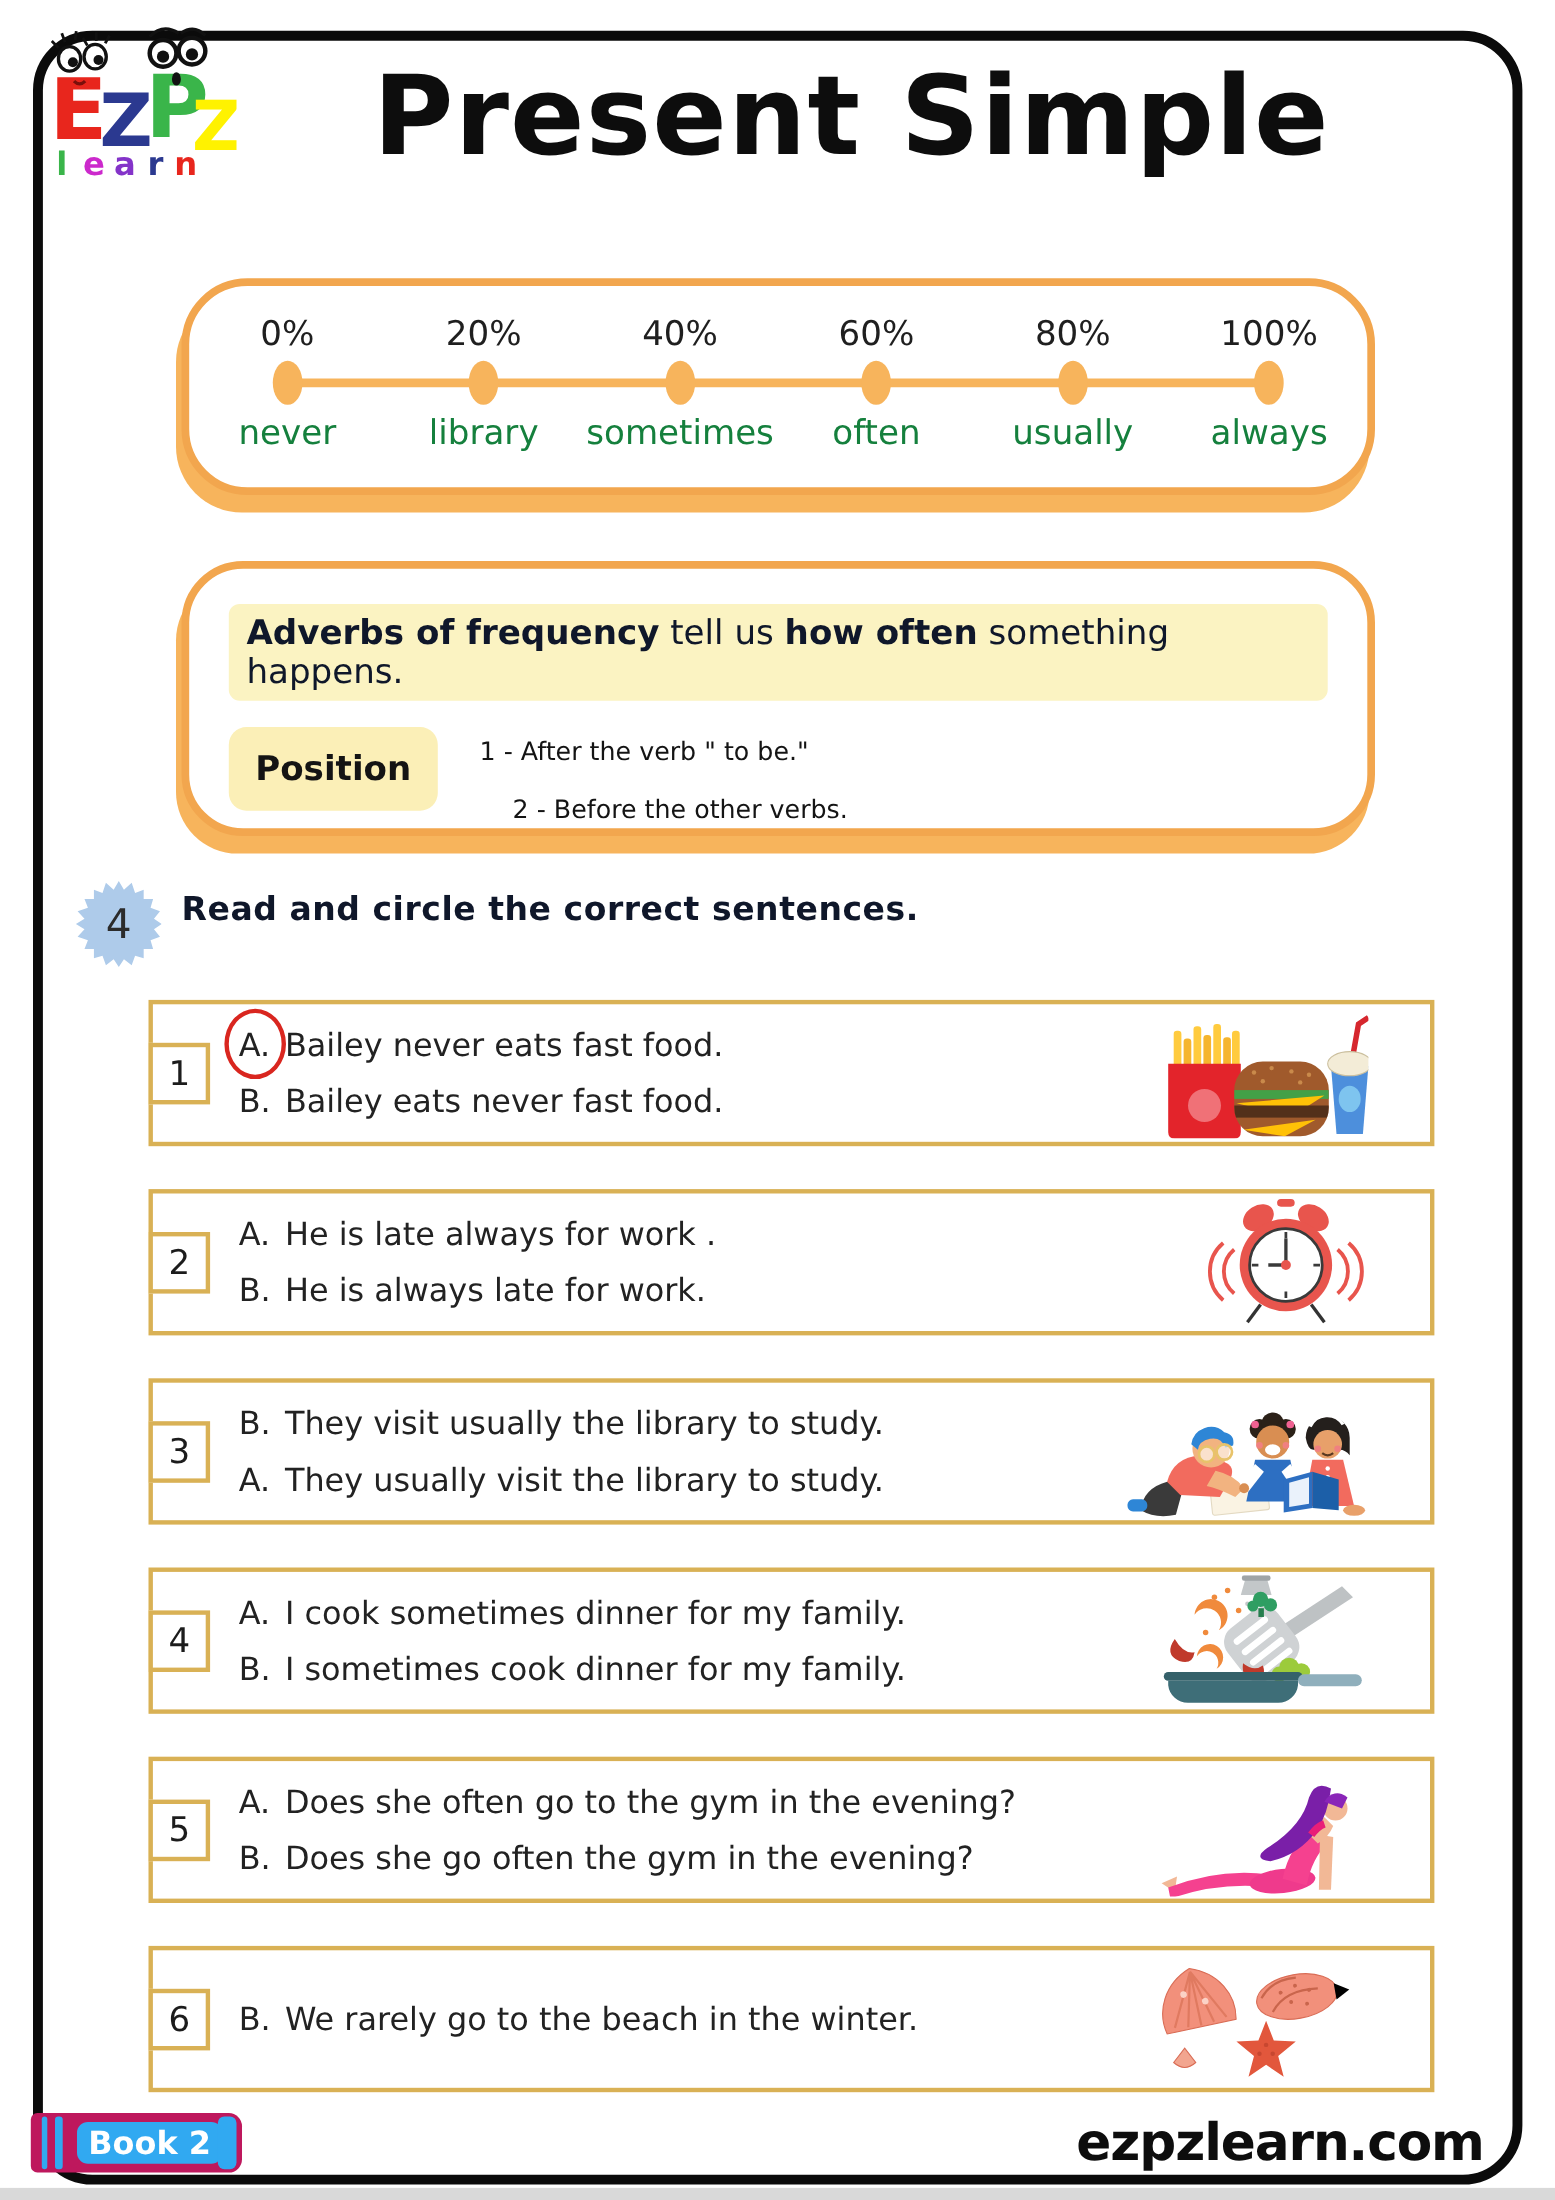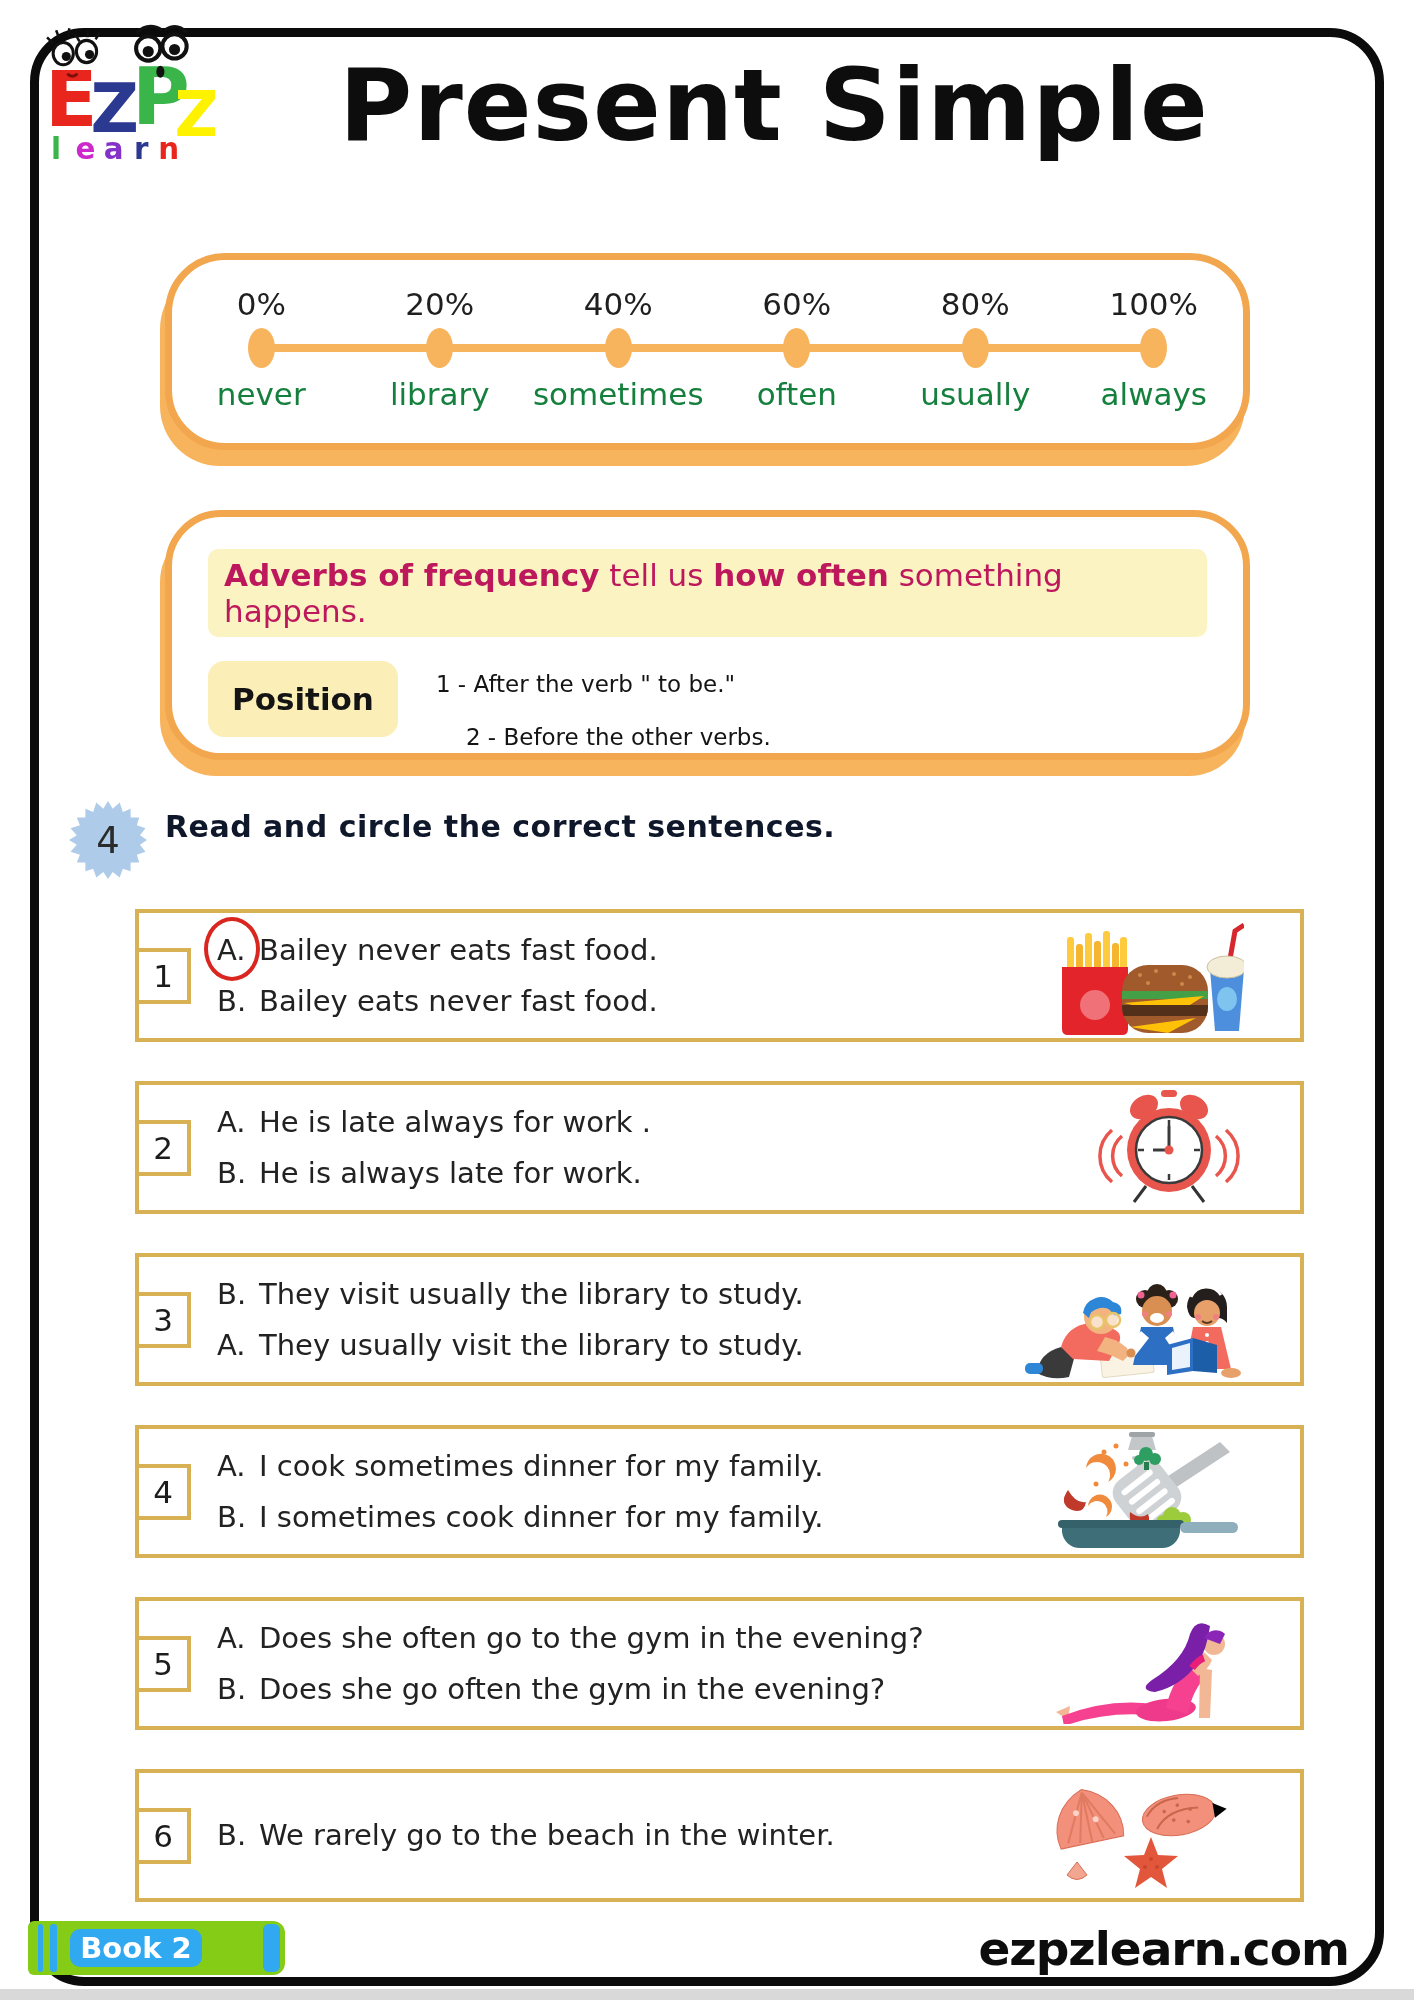--- a/index.html
+++ b/index.html
@@ -38,21 +38,21 @@
   .scale-col { flex:1 1 0; text-align:center; }
   .percent { font-size:31px; color:#1f1f1f; }
   .word { font-size:31px; color:#15803d; }
   .dots-row { position:relative; height:46px; margin:3px 0 5px; }
   .scale-line { position:absolute; left:88px; right:88px; top:50%; height:8px; margin-top:-4px; background:#F7B45C; border-radius:4px; }
   .dots-grid { position:relative; display:flex; height:100%; }
   .dot-col { flex:1 1 0; display:flex; align-items:center; justify-content:center; }
   .dot { width:27px; height:40px; background:#F7B45C; border-radius:50%; }
 
   .info-box { left:126px; top:473px; width:1085px; height:250px; padding:32px 36px; border-radius:56px; }
-  .hl { display:inline-block; background:#FBF3C2; border-radius:10px; padding:8px 16px; font-size:31px; color:#be185d; }
+  .hl { display:inline-block; background:#FBF3C2; border-radius:10px; padding:8px 16px; font-size:31px; color:#0f172a; }
   .hl b { font-weight:700; }
   .pos-row { display:flex; margin-top:24px; align-items:flex-start; }
   .pill { background:#FBEFB7; border-radius:16px; padding:20px 24px; font-size:31px; font-weight:700; color:#141414; }
   .rules { margin-left:38px; font-size:23px; padding-top:10px; color:#141414; }
   .rule2 { margin-top:27px; margin-left:30px; }
 
   
   .task-badge { position:absolute; left:30px; top:764px; width:78px; height:78px; }
   .task-badge svg { position:absolute; inset:0; width:100%; height:100%; }
   .task-num { position:absolute; inset:0; display:flex; align-items:center; justify-content:center; font-size:37px; color:#2b2b2b; }
@@ -72,22 +72,22 @@
     display:flex; align-items:center; justify-content:center; font-size:31px; color:#1c1c1c;
     z-index:2;
   }
   .opt { position:relative; font-size:29px; line-height:1.2; width:fit-content; max-width:830px; color:#222; }
   .opt-label { display:inline-block; min-width:42px; }
   .ring { position:absolute; left:-13px; top:-16px; width:56px; height:64px; border:4px solid #D9261F; border-radius:50%; }
   .qimg { position:absolute; right:56px; top:50%; transform:translateY(-50%); display:flex; align-items:center; z-index:1; }
 
   
   .book {
-    position:absolute; left:-11px; top:1884px; width:257px; height:54px;
-    background:#84cc16; border-radius:6px 12px 12px 6px;
+    position:absolute; left:-11px; top:1884px; width:192px; height:54px;
+    background:#be185d; border-radius:6px 12px 12px 6px;
   }
   .bs1 { position:absolute; left:10px; top:3px; bottom:3px; width:5px; background:#31A9F1; border-radius:3px; }
   .bs2 { position:absolute; left:22px; top:3px; bottom:3px; width:7px; background:#31A9F1; border-radius:3px; }
   .book-label {
     position:absolute; left:42px; top:8px; width:132px; height:38px;
     background:#31A9F1; border-radius:10px; color:#fff; font-weight:700; font-size:29px;
     display:flex; align-items:center; justify-content:center;
   }
   .book-edge { position:absolute; right:5px; top:3px; bottom:3px; width:17px; background:#31A9F1; border-radius:6px; }
   .site { position:absolute; right:26px; top:1884px; font-size:47px; font-weight:700; color:#0d0d0d; letter-spacing:-1px; }

